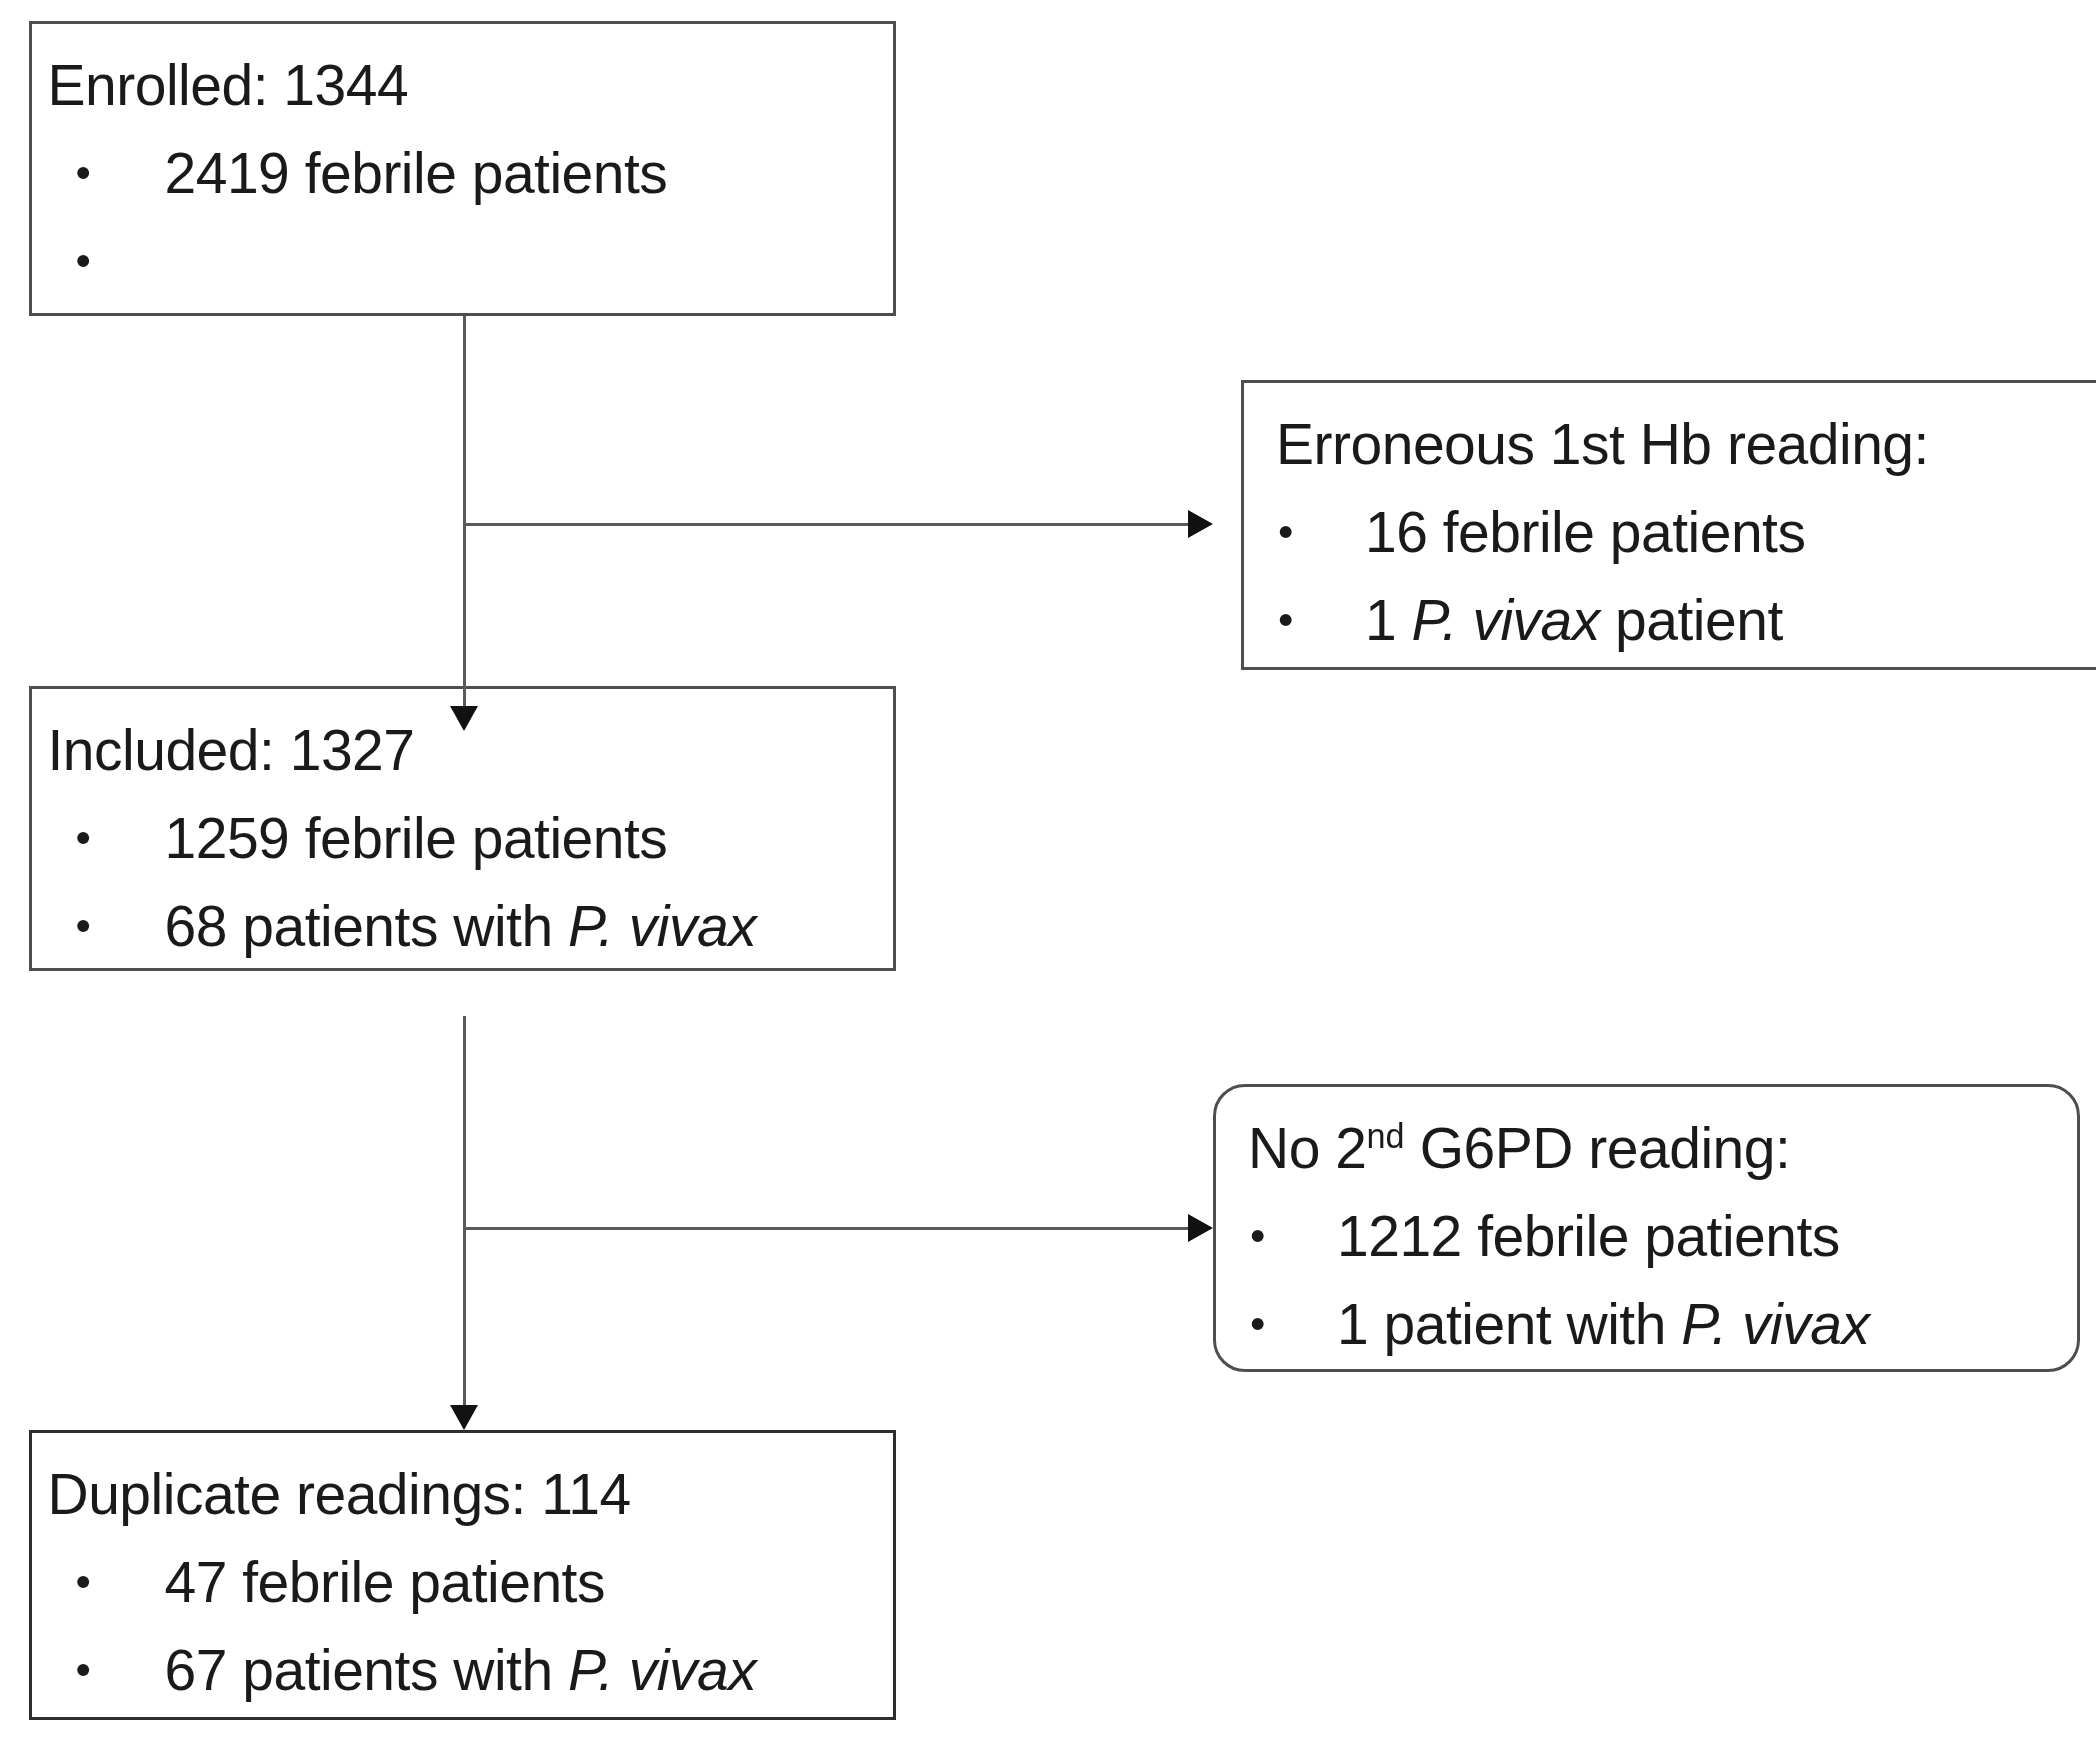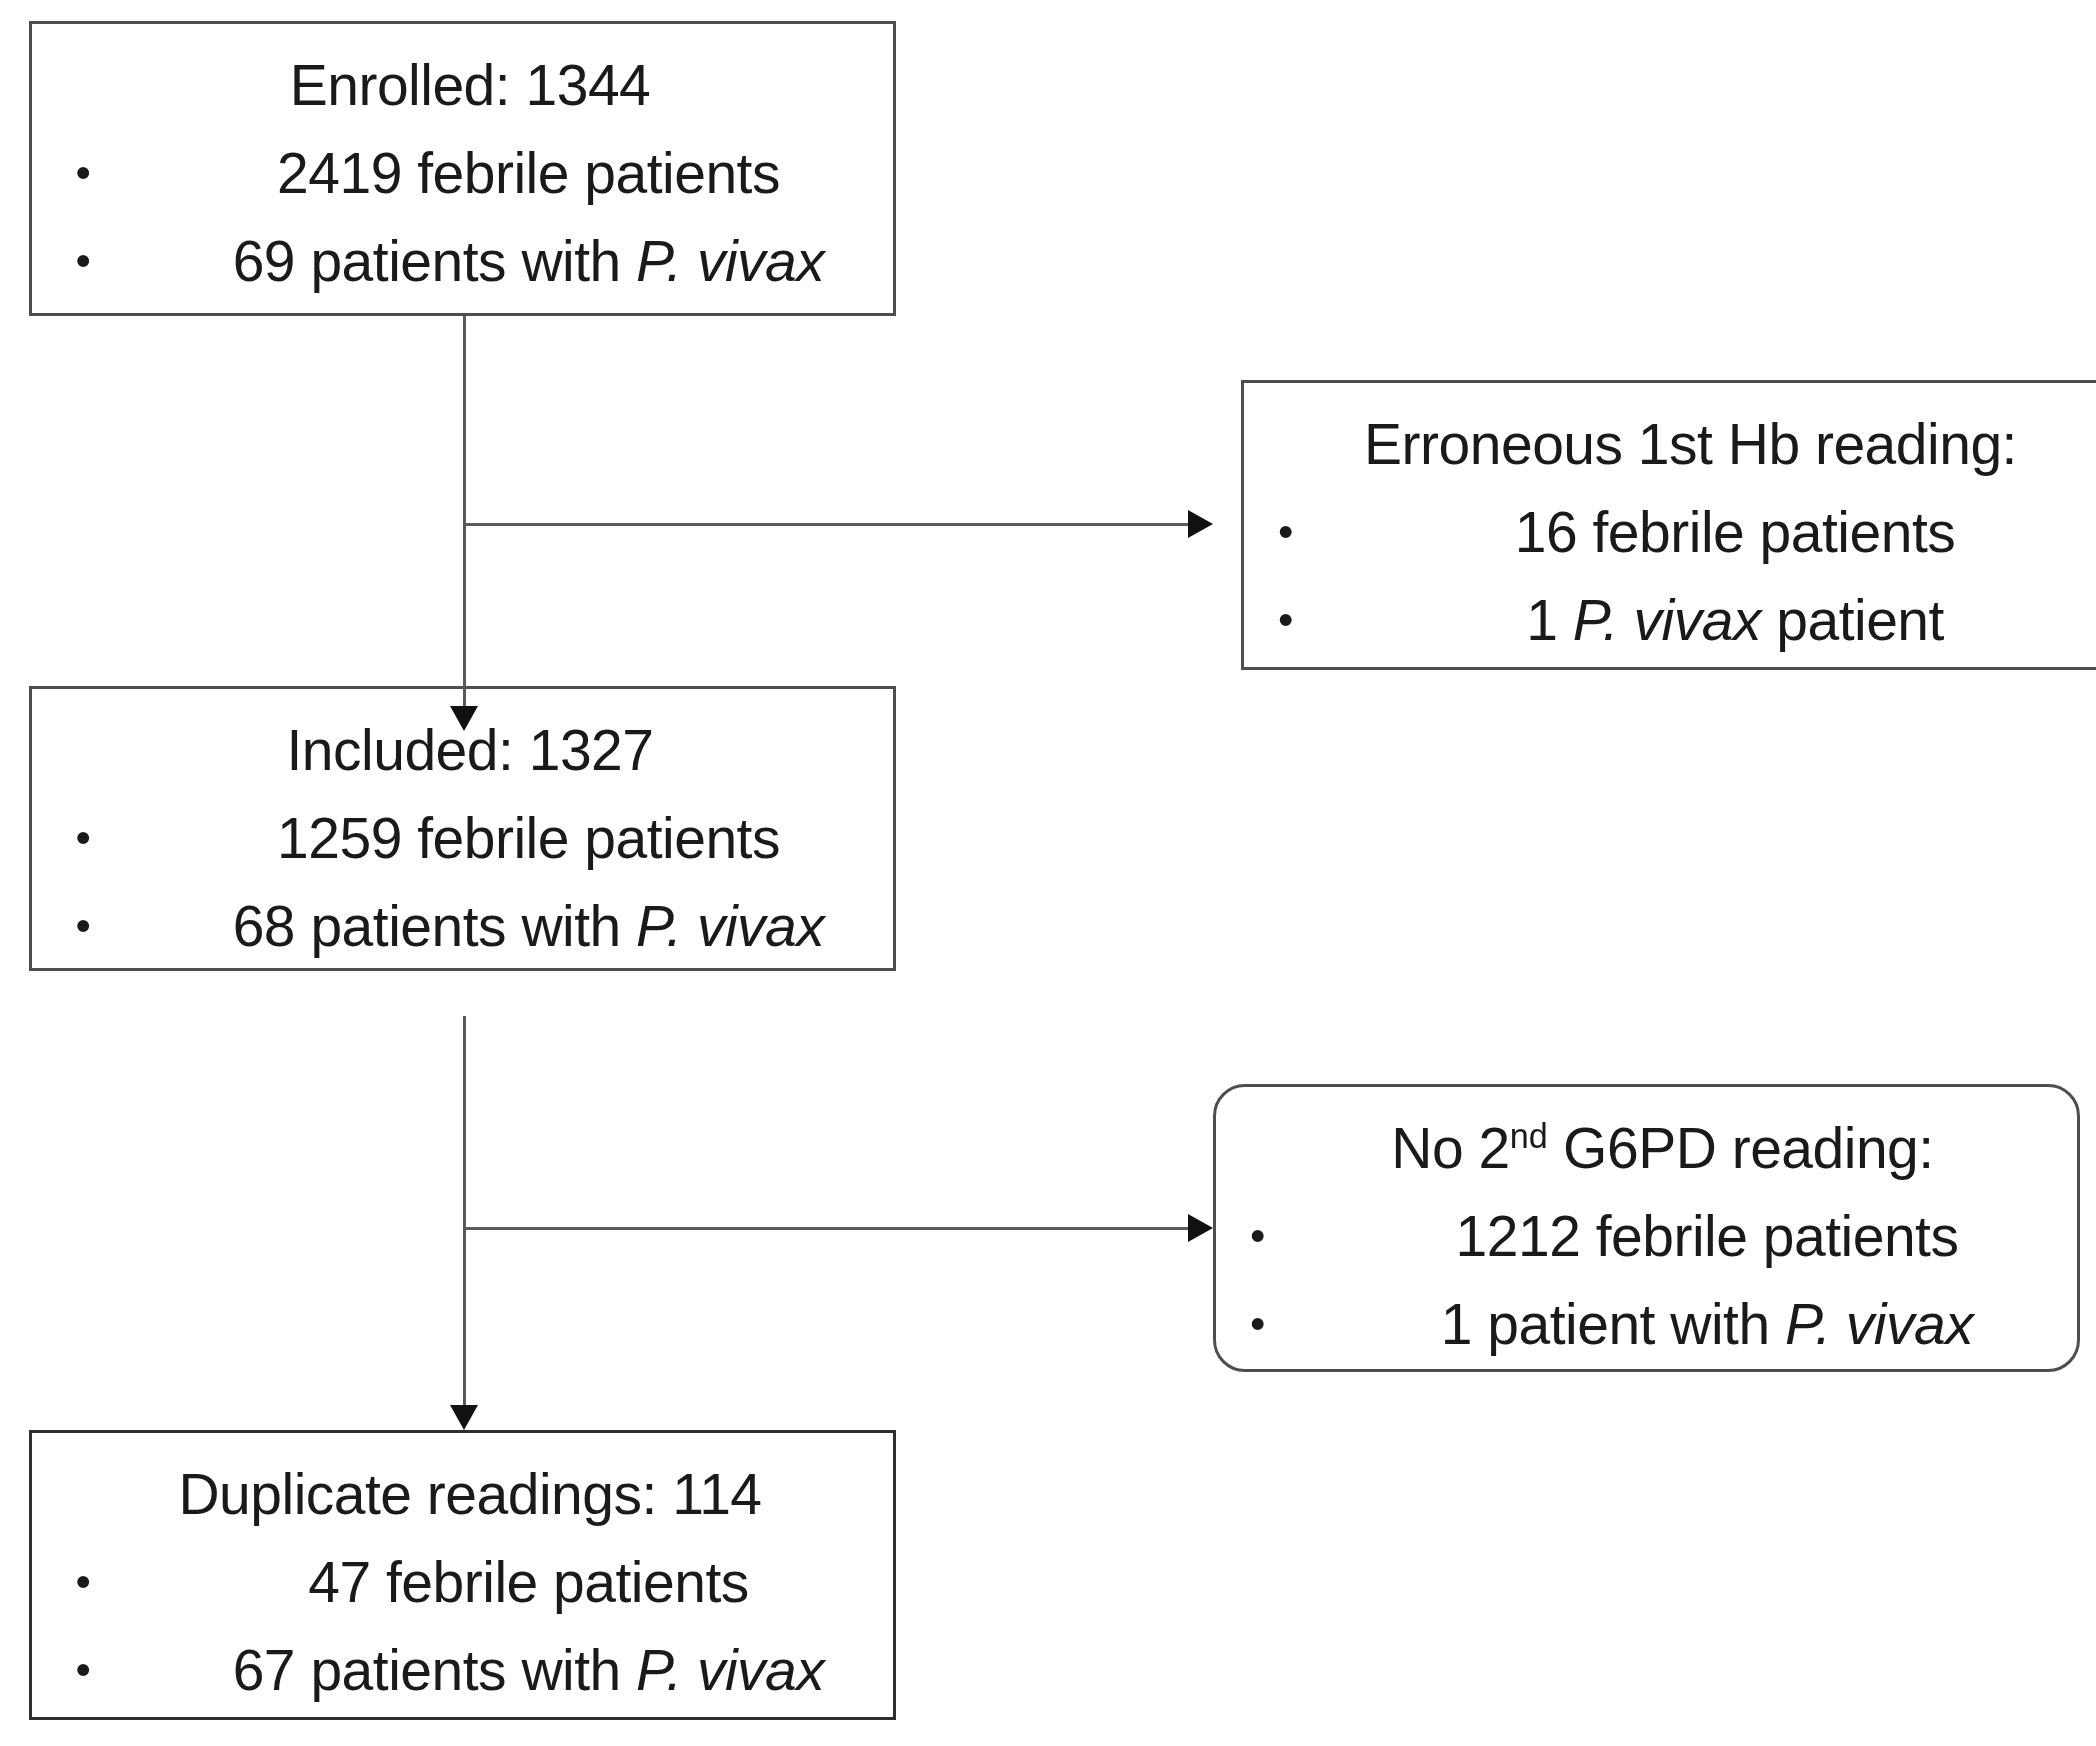--- a/index.html
+++ b/index.html
@@ -18,21 +18,21 @@
   }
   .box {
     position: absolute;
     box-sizing: border-box;
     background: #ffffff;
     border: 3.8px solid var(--box_border, #4e4e4e);
     font-size: 57px;
     line-height: 88px;
     letter-spacing: -0.5px;
   }
-  .box .inner { padding-top: 17px; text-align: center; }
+  .box .inner { padding-top: 17px; }
   .title { white-space: nowrap; }
   .box-left  .title { padding-left: 16px; }
   .box-right .title { padding-left: 32px; }
   .title sup {
     font-size: 60%;
     line-height: 0;
     vertical-align: super;
     letter-spacing: 0;
   }
   ul.bullets { list-style: none; margin: 0; padding: 0; }
@@ -89,21 +89,21 @@
 </head>
 <body>
 
 <div class="canvas">
 
   <div class="box box-left" id="box-enrolled">
     <div class="inner">
       <div class="title"><span>Enrolled: 1344</span><sup></sup><span></span></div>
       <ul class="bullets">
         <li class="bullet"><span class="marker">•</span><span class="bt"><span>2419 febrile patients</span><i></i><span></span></span></li>
-        <li class="bullet"><span class="marker">•</span><span class="bt"><span>69 patients with </span><i>P. vivax</i><span></span></span></li>
+        <li class="bullet"><span class="marker">•</span></li>
       </ul>
     </div>
   </div>
 
   <div class="box box-right" id="box-erroneous">
     <div class="inner">
       <div class="title"><span>Erroneous 1st Hb reading:</span><sup></sup><span></span></div>
       <ul class="bullets">
         <li class="bullet"><span class="marker">•</span><span class="bt"><span>16 febrile patients</span><i></i><span></span></span></li>
         <li class="bullet"><span class="marker">•</span><span class="bt"><span>1 </span><i>P. vivax</i><span> patient</span></span></li>

